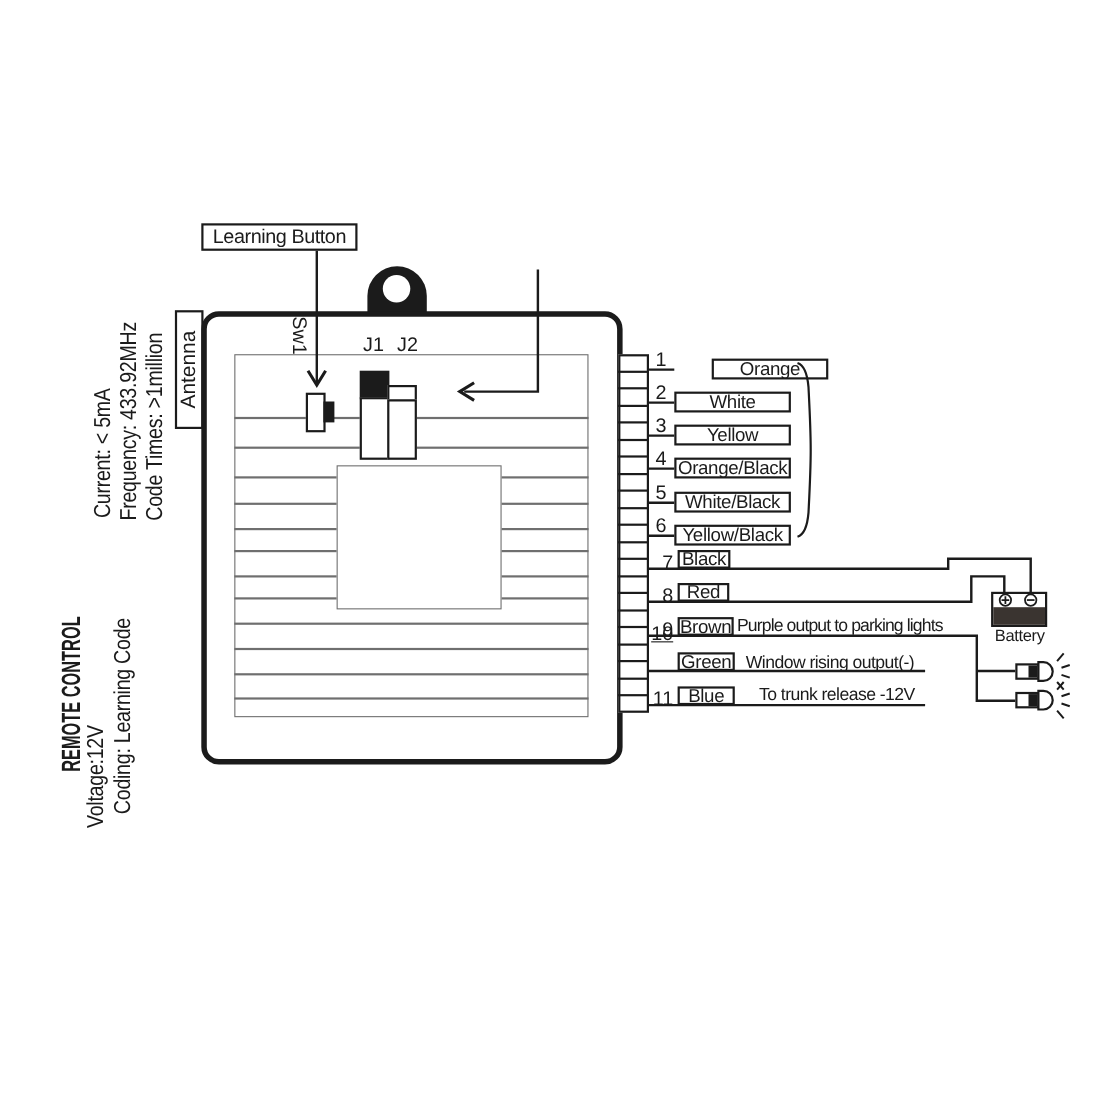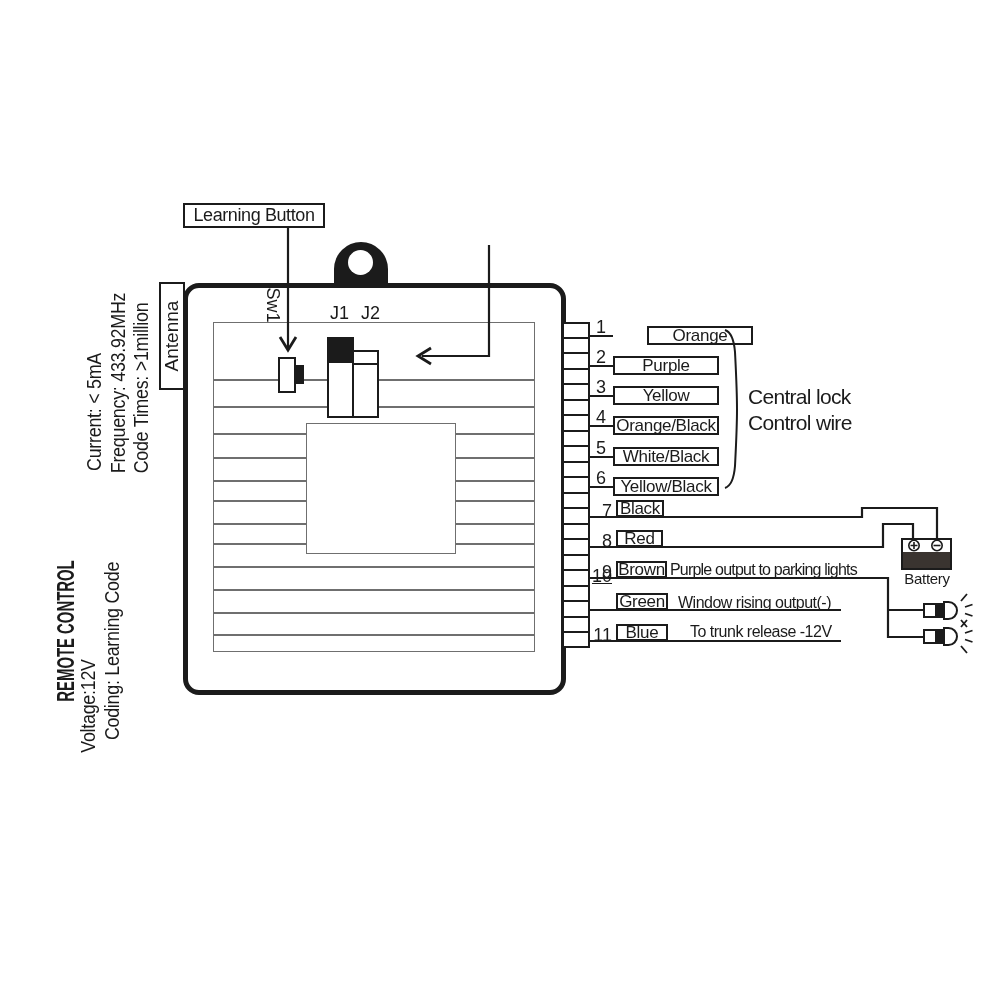--- a/index.html
+++ b/index.html
@@ -98,21 +98,21 @@
       <div class="abs" style="left: 562px; top: 631.4px; width: 28px; height: 2px; background: rgb(27, 27, 27);"></div>
     </div>
 
   <div id="wire-rows">
       <div class="abs wire-num" style="left: 576px; top: 317px; width: 30px;">1</div>
       <div class="abs wire-box" style="left: 613px; top: 326px; width: 106px; height: 19px; margin-left: 34px;">
         <span>Orange</span>
       </div>
       <div class="abs wire-num" style="left: 576px; top: 347px; width: 30px;">2</div>
       <div class="abs wire-box" style="left: 613px; top: 356px; width: 106px; height: 19px;">
-        <span>Purple</span>
+        <span>White</span>
       </div>
       <div class="abs wire-num" style="left: 576px; top: 377px; width: 30px;">3</div>
       <div class="abs wire-box" style="left: 613px; top: 386px; width: 106px; height: 19px;">
         <span>Yellow</span>
       </div>
       <div class="abs wire-num" style="left: 576px; top: 407px; width: 30px;">4</div>
       <div class="abs wire-box" style="left: 613px; top: 416px; width: 106px; height: 19px;">
         <span>Orange/Black</span>
       </div>
       <div class="abs wire-num" style="left: 576px; top: 438px; width: 30px;">5</div>
@@ -141,24 +141,20 @@
         <span>Green</span>
       </div>
       <div class="abs wire-note" style="left: 678px; top: 594px; letter-spacing: -0.5px;">Window rising output(-)</div>
       <div class="abs wire-num" style="left: 582px; top: 625px; width: 30px;">11</div>
       <div class="abs wire-box" style="left: 616px; top: 624px; width: 52px; height: 17px;">
         <span>Blue</span>
       </div>
       <div class="abs wire-note" style="left: 690px; top: 623px; letter-spacing: -0.5px;">To trunk release -12V</div>
     </div>
 
-  <div class="abs" style="left:748px;top:384px;font-size:21px;line-height:26px;letter-spacing:-0.7px;">
-    <div>Central lock</div>
-    <div>Control wire</div>
-  </div>
 
   <div class="abs bordered" style="left:901px;top:538px;width:51px;height:32px;"></div>
   <div class="abs" style="left:903px;top:552px;width:47px;height:16px;background:#3a3430;"></div>
   <div class="abs cc" style="left:897px;top:569px;width:60px;height:18px;font-size:15px;letter-spacing:-0.3px;">Battery</div>
 
   <div class="abs bordered" style="left:923px;top:603px;width:22px;height:15px;"></div>
   <div class="abs" style="left:935px;top:605px;width:8px;height:11px;background:#1b1b1b;"></div>
   <div class="abs bordered" style="left:943px;top:601px;width:15px;height:19px;border-radius:0 10px 10px 0 / 0 10px 10px 0;"></div>
   <div class="abs bordered" style="left:923px;top:629px;width:22px;height:15px;"></div>
   <div class="abs" style="left:935px;top:631px;width:8px;height:11px;background:#1b1b1b;"></div>

